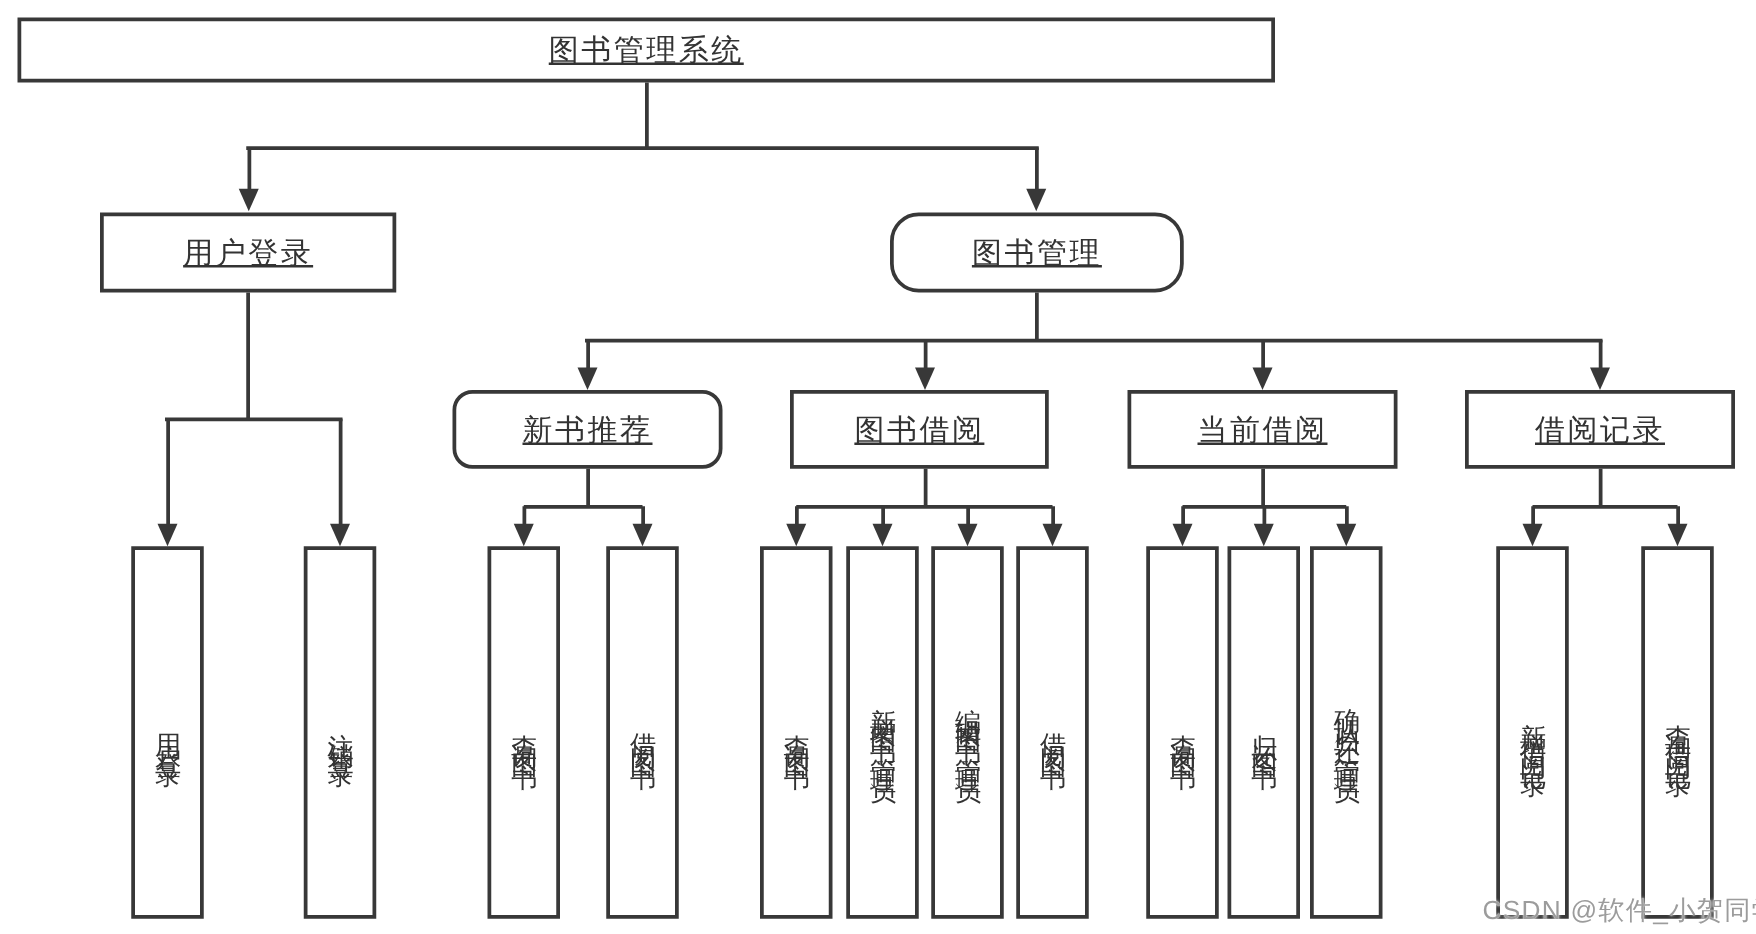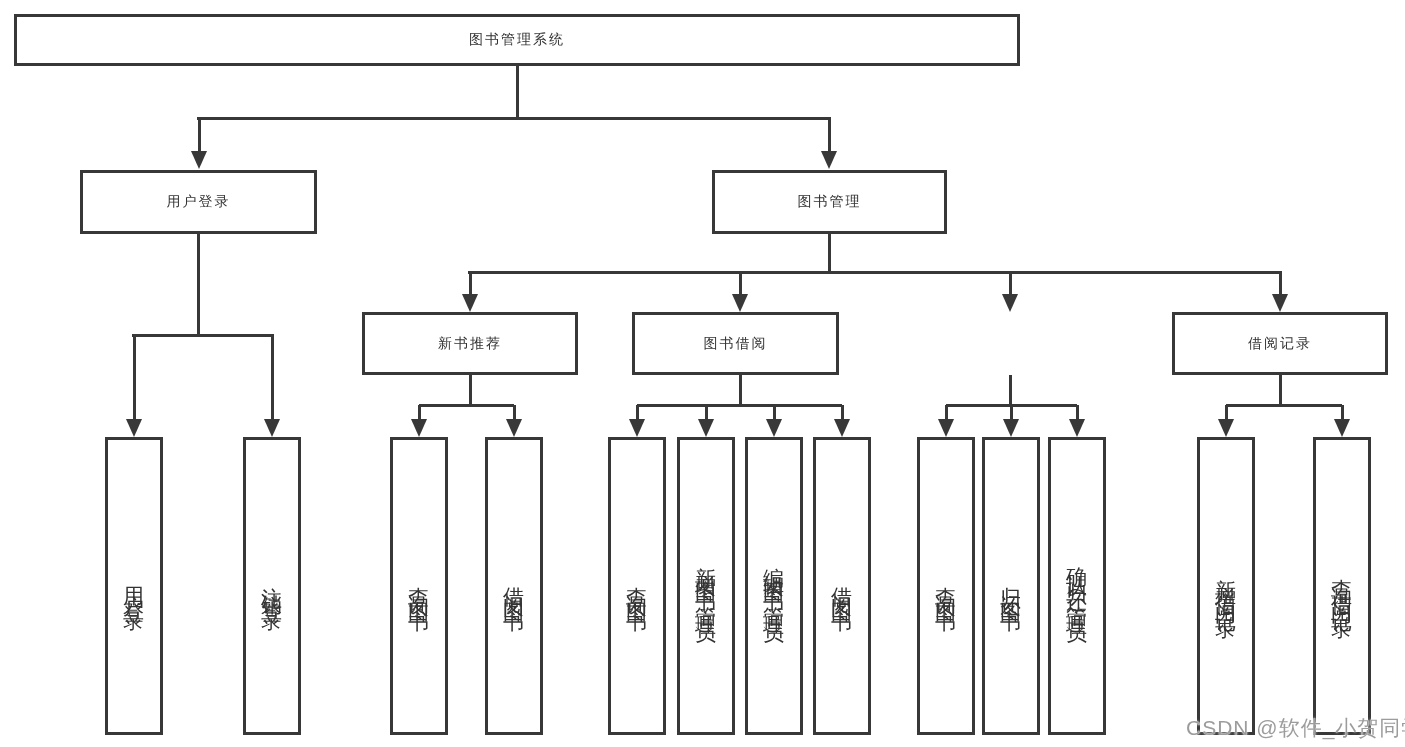--- a/index.html
+++ b/index.html
@@ -8,21 +8,21 @@
     position:relative; width:1405px; height:747px;
     background:#ffffff; overflow:hidden;
   }
   .node {
     position:absolute; box-sizing:border-box;
     background:#ffffff; border:3px solid #383838;
     display:flex; align-items:center; justify-content:center;
     color:#333333;
   }
   .node.lvl1 .label { font-size:23px; letter-spacing:3px; }
-  .node.h .label { font-size:14px; letter-spacing:2px; white-space:nowrap; }
+  .node.h .label { font-size:24px; letter-spacing:2px; white-space:nowrap;text-decoration:underline; }
   .node.v .label {
     writing-mode:vertical-rl; text-orientation:mixed;
     font-size:21px; letter-spacing:8px; line-height:1;
   }
   .vline,.hline { position:absolute; background:#383838; }
   .arrow-head {
     position:absolute; width:0; height:0;
     border-left:8px solid transparent;
     border-right:8px solid transparent;
     border-top:18px solid #383838;
@@ -38,28 +38,31 @@
 <body>
 
 <div id="canvas">
   <div class="watermark">CSDN @软件_小贺同学</div>
 <div class="node h lvl1" style="left: 14px; top: 14px; width: 1006px; height: 52px;">
       <span class="label">图书管理系统</span>
     </div>
     <div class="node h" style="left: 80px; top: 170px; width: 237px; height: 64px;">
       <span class="label">用户登录</span>
     </div>
-    <div class="node h" style="left: 712px; top: 170px; width: 235px; height: 64px;">
+    <div class="node h" style="left: 712px; top: 170px; width: 235px; height: 64px; border-radius: 23px;">
       <span class="label">图书管理</span>
     </div>
-    <div class="node h" style="left: 362px; top: 312px; width: 216px; height: 63px;">
+    <div class="node h" style="left: 362px; top: 312px; width: 216px; height: 63px; border-radius: 16px;">
       <span class="label">新书推荐</span>
     </div>
     <div class="node h" style="left: 632px; top: 312px; width: 207px; height: 63px;">
       <span class="label">图书借阅</span>
+    </div>
+    <div class="node h" style="left: 902px; top: 312px; width: 216px; height: 63px;">
+      <span class="label">当前借阅</span>
     </div>
     <div class="node h" style="left: 1172px; top: 312px; width: 216px; height: 63px;">
       <span class="label">借阅记录</span>
     </div>
     <div class="node v" style="left: 105px; top: 437px; width: 58px; height: 298px;">
       <span class="label">用户登录</span>
     </div>
     <div class="node v" style="left: 243px; top: 437px; width: 58px; height: 298px;">
       <span class="label">注销登录</span>
     </div>

